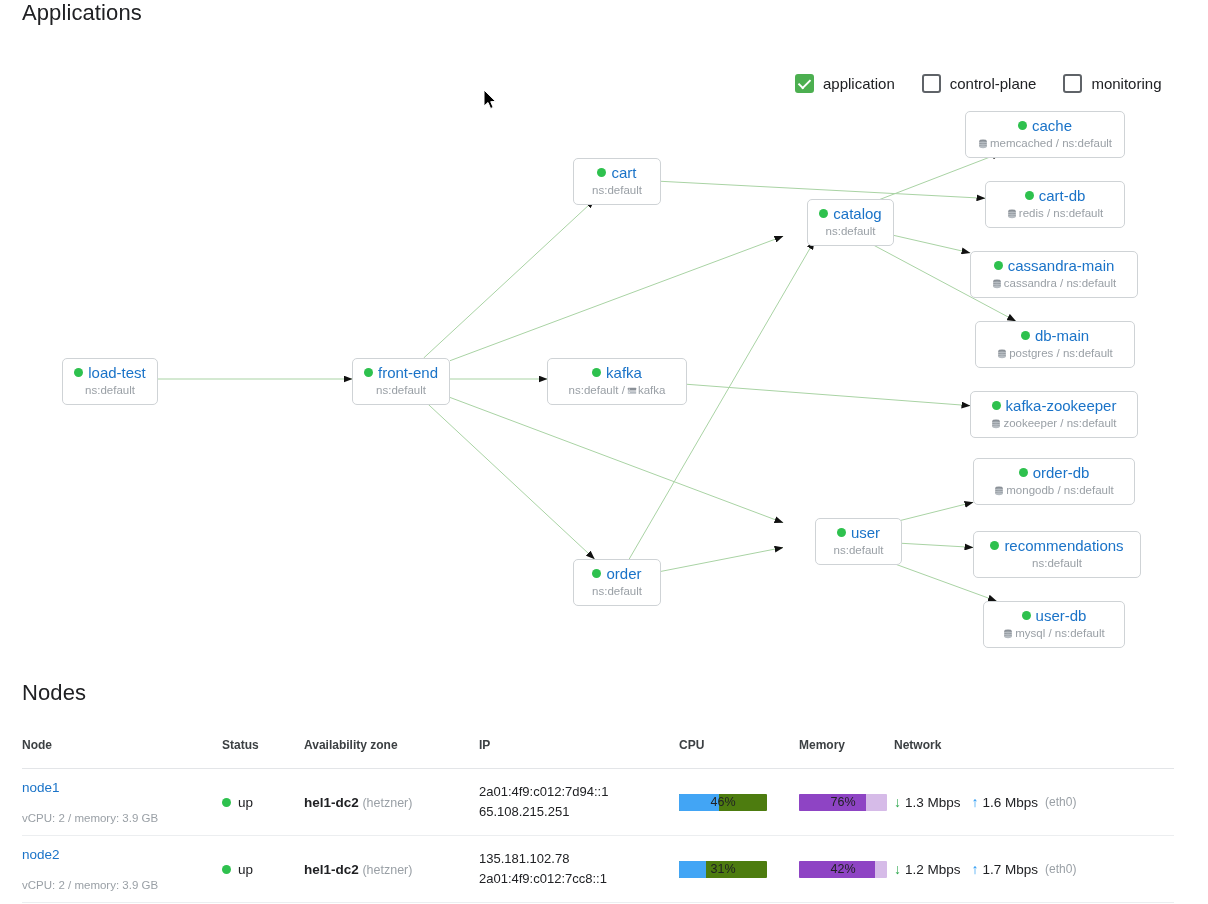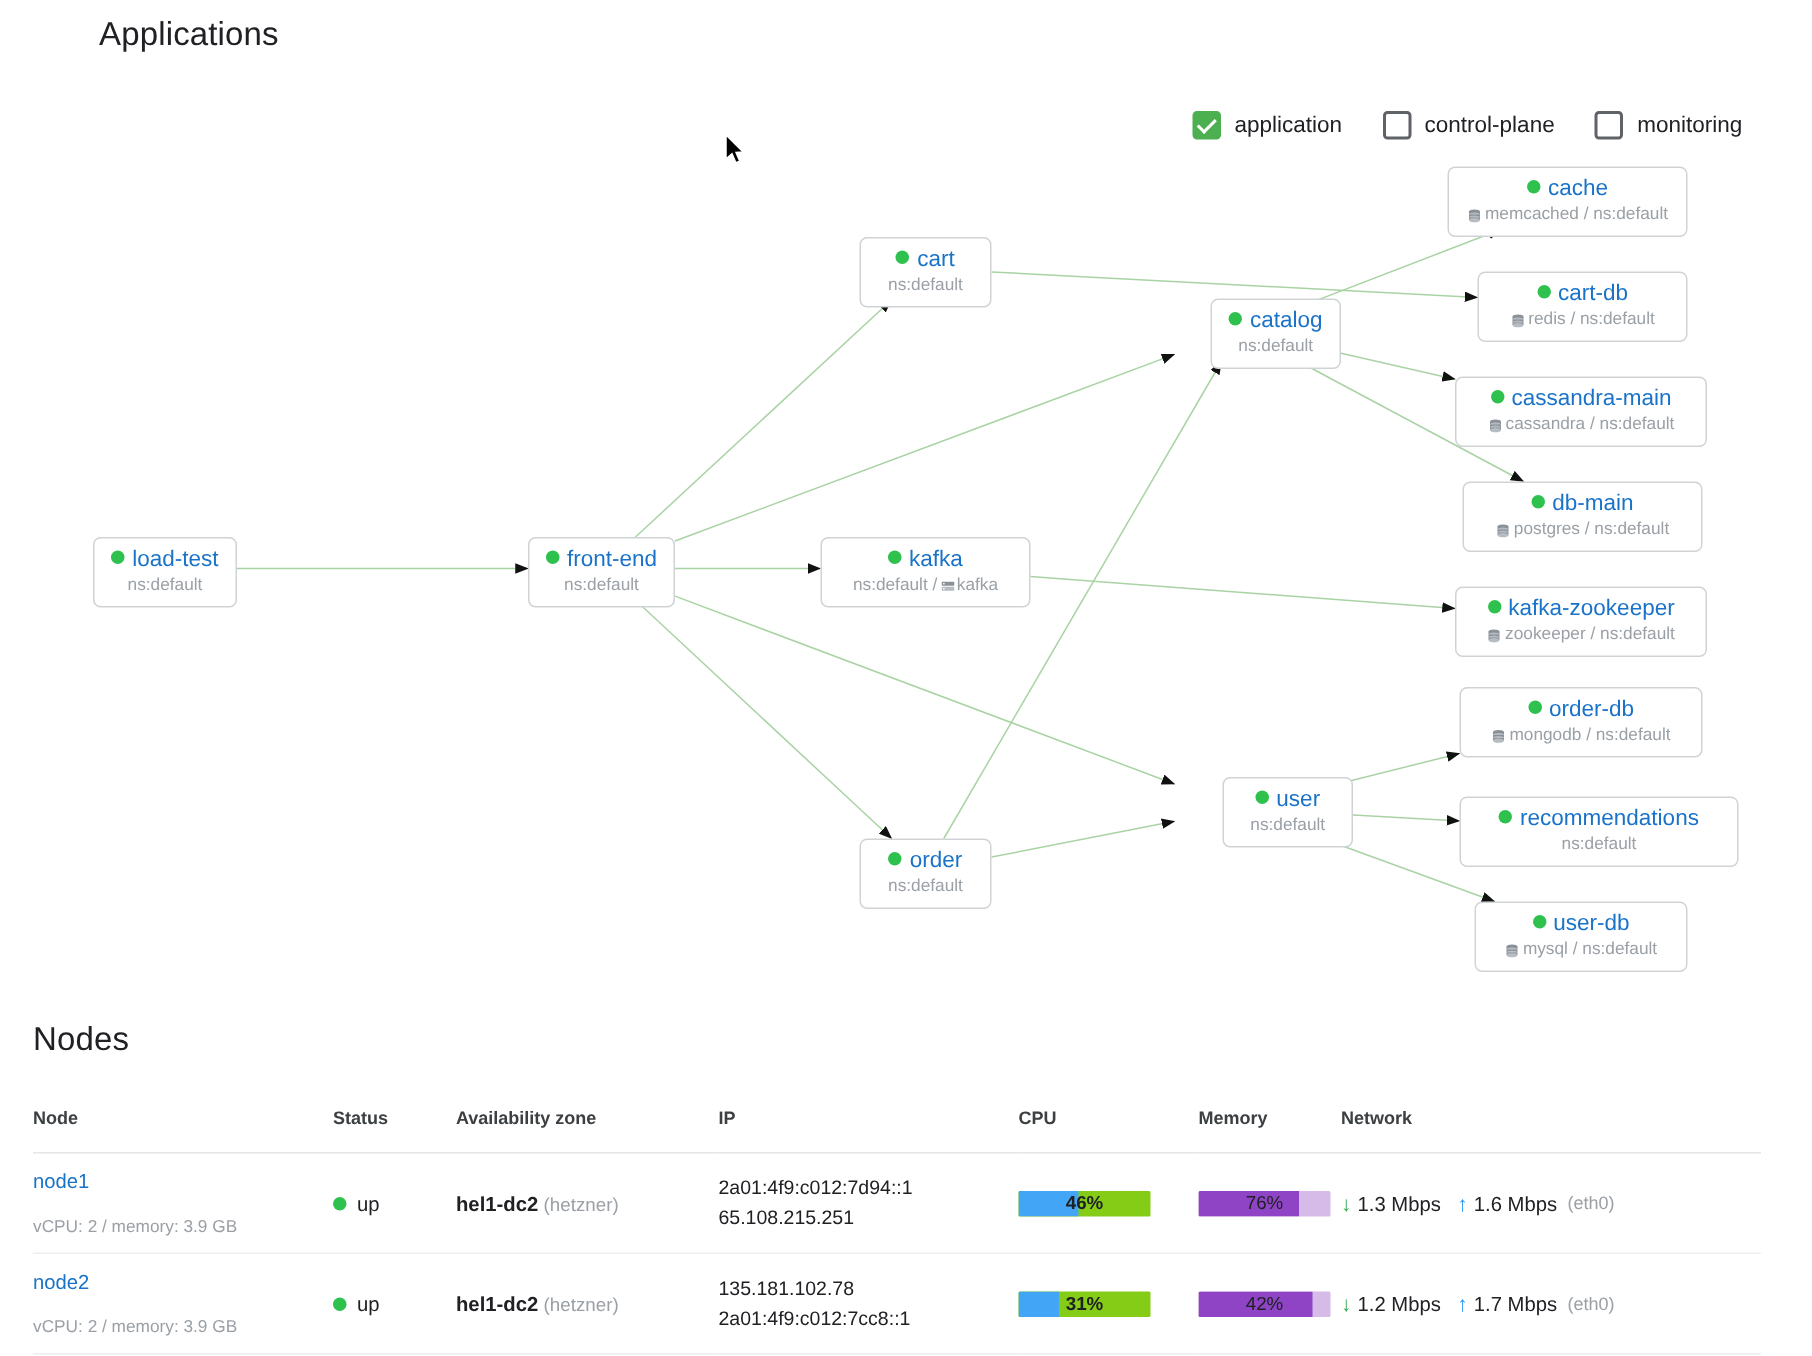--- a/index.html
+++ b/index.html
@@ -13,21 +13,21 @@
     position:relative;
   }
 
   
   .section-title {
     font-size:22px;
     font-weight:400;
     color:#202124;
     letter-spacing:0.1px;
   }
-  #apps-title { position:absolute; left:22px; top:10px;margin-left:44px; }
+  #apps-title { position:absolute; left:22px; top:0; }
   #nodes-title { position:absolute; left:22px; top:680px; }
 
   
   #legend {
     position:absolute; left:795px; top:64px;
     display:flex; align-items:center; gap:27px;
     font-size:15px; color:#202124;margin-top:10px;
   }
   .legend-item { display:flex; align-items:center; gap:9px; cursor:pointer; }
   .cbox {
@@ -116,21 +116,21 @@
 
   .ip-line { font-size:13px; line-height:1.55; }
 
   .bar {
     position:relative; width:88px; height:17px;
     border-radius:1px; overflow:hidden;
     display:flex; align-items:center; justify-content:center;
   }
   .bar .fill { position:absolute; left:0; top:0; bottom:0; }
   .bar .pct { position:relative; font-size:12.5px; color:#202124; z-index:2; }
-  .bar.cpu { background:#84cc16;font-weight:bold; }
+  .bar.cpu { background:#4d7c0f; }
   .bar.cpu .fill { background:#42a5f5; }
   .bar.mem { background:#d6bbe8; }
   .bar.mem .fill { background:#8e44c4; }
 
   .net-cell { display:flex; align-items:center; gap:4px; font-size:13.5px; white-space:nowrap; }
   .arrow-dn { color:#2ea84e; font-size:14px; }
   .arrow-up { color:#2196f3; font-size:14px; }
   .net-if { color:#9aa0a6; font-size:12px; margin-left:3px; }
 
   
@@ -304,21 +304,21 @@
             <rect x="1.6" y="2.4" width="8.8" height="2.1" fill="#8a9097"></rect>
             <ellipse cx="6" cy="4.8" rx="4.4" ry="1.7" fill="#b6bcc2"></ellipse>
             <rect x="1.6" y="4.8" width="8.8" height="2.1" fill="#8a9097"></rect>
             <ellipse cx="6" cy="7.2" rx="4.4" ry="1.7" fill="#b6bcc2"></ellipse>
             <rect x="1.6" y="7.2" width="8.8" height="2.0" fill="#8a9097"></rect>
             <ellipse cx="6" cy="9.3" rx="4.4" ry="1.7" fill="#b6bcc2"></ellipse>
           </svg>
           <span>mongodb / ns:default</span>
         </div>
       </div>
-      <div class="node" style="left: 973px; top: 531px; width: 186px;">
+      <div class="node" style="left: 973px; top: 531px; width: 168px;">
         <div><span class="node-dot"></span><span class="node-name">recommendations</span></div>
         <div class="node-sub">ns:default</div>
       </div>
       <div class="node" style="left: 983px; top: 601px; width: 142px;">
         <div><span class="node-dot"></span><span class="node-name">user-db</span></div>
         <div class="node-sub">
           <svg class="db-ico" viewBox="0 0 12 12" xmlns="http://www.w3.org/2000/svg">
             <ellipse cx="6" cy="2.4" rx="4.4" ry="1.7" fill="#8a9097"></ellipse>
             <rect x="1.6" y="2.4" width="8.8" height="2.1" fill="#8a9097"></rect>
             <ellipse cx="6" cy="4.8" rx="4.4" ry="1.7" fill="#b6bcc2"></ellipse>

